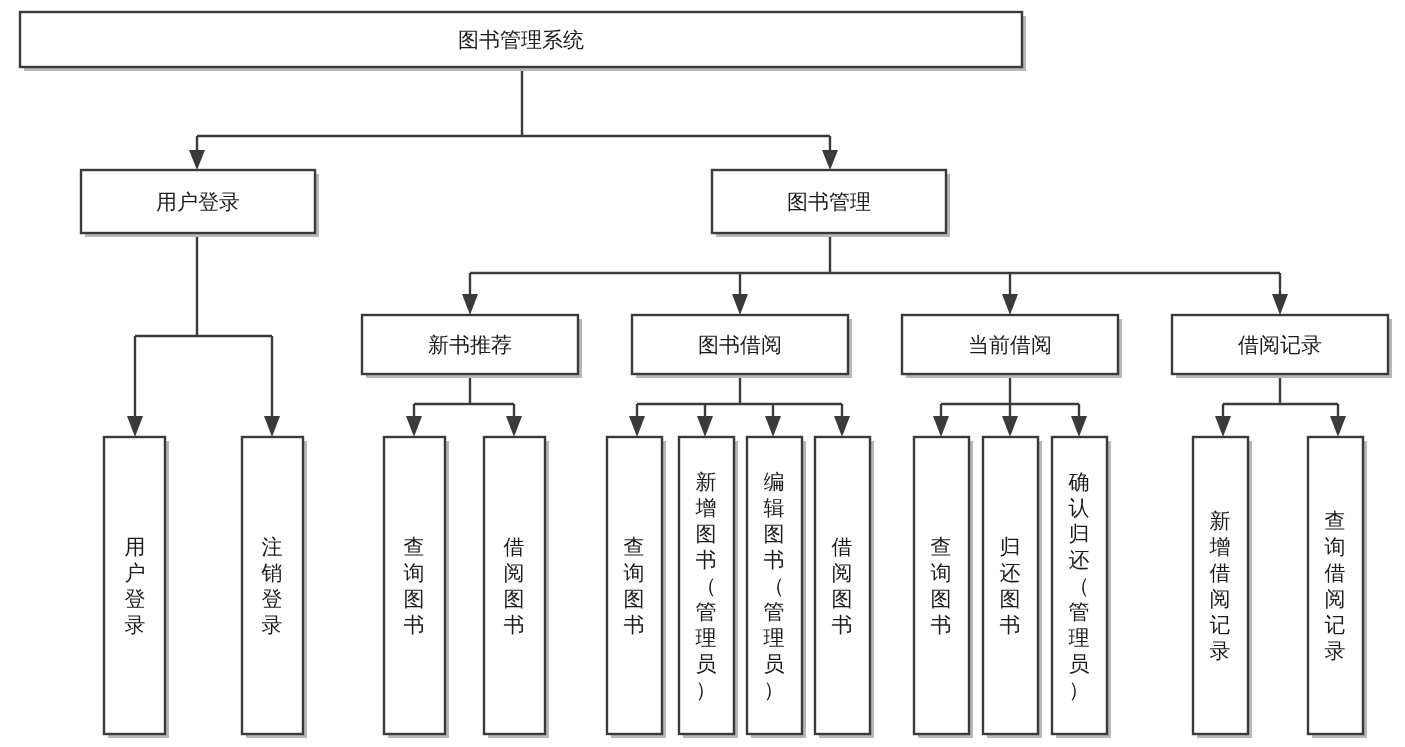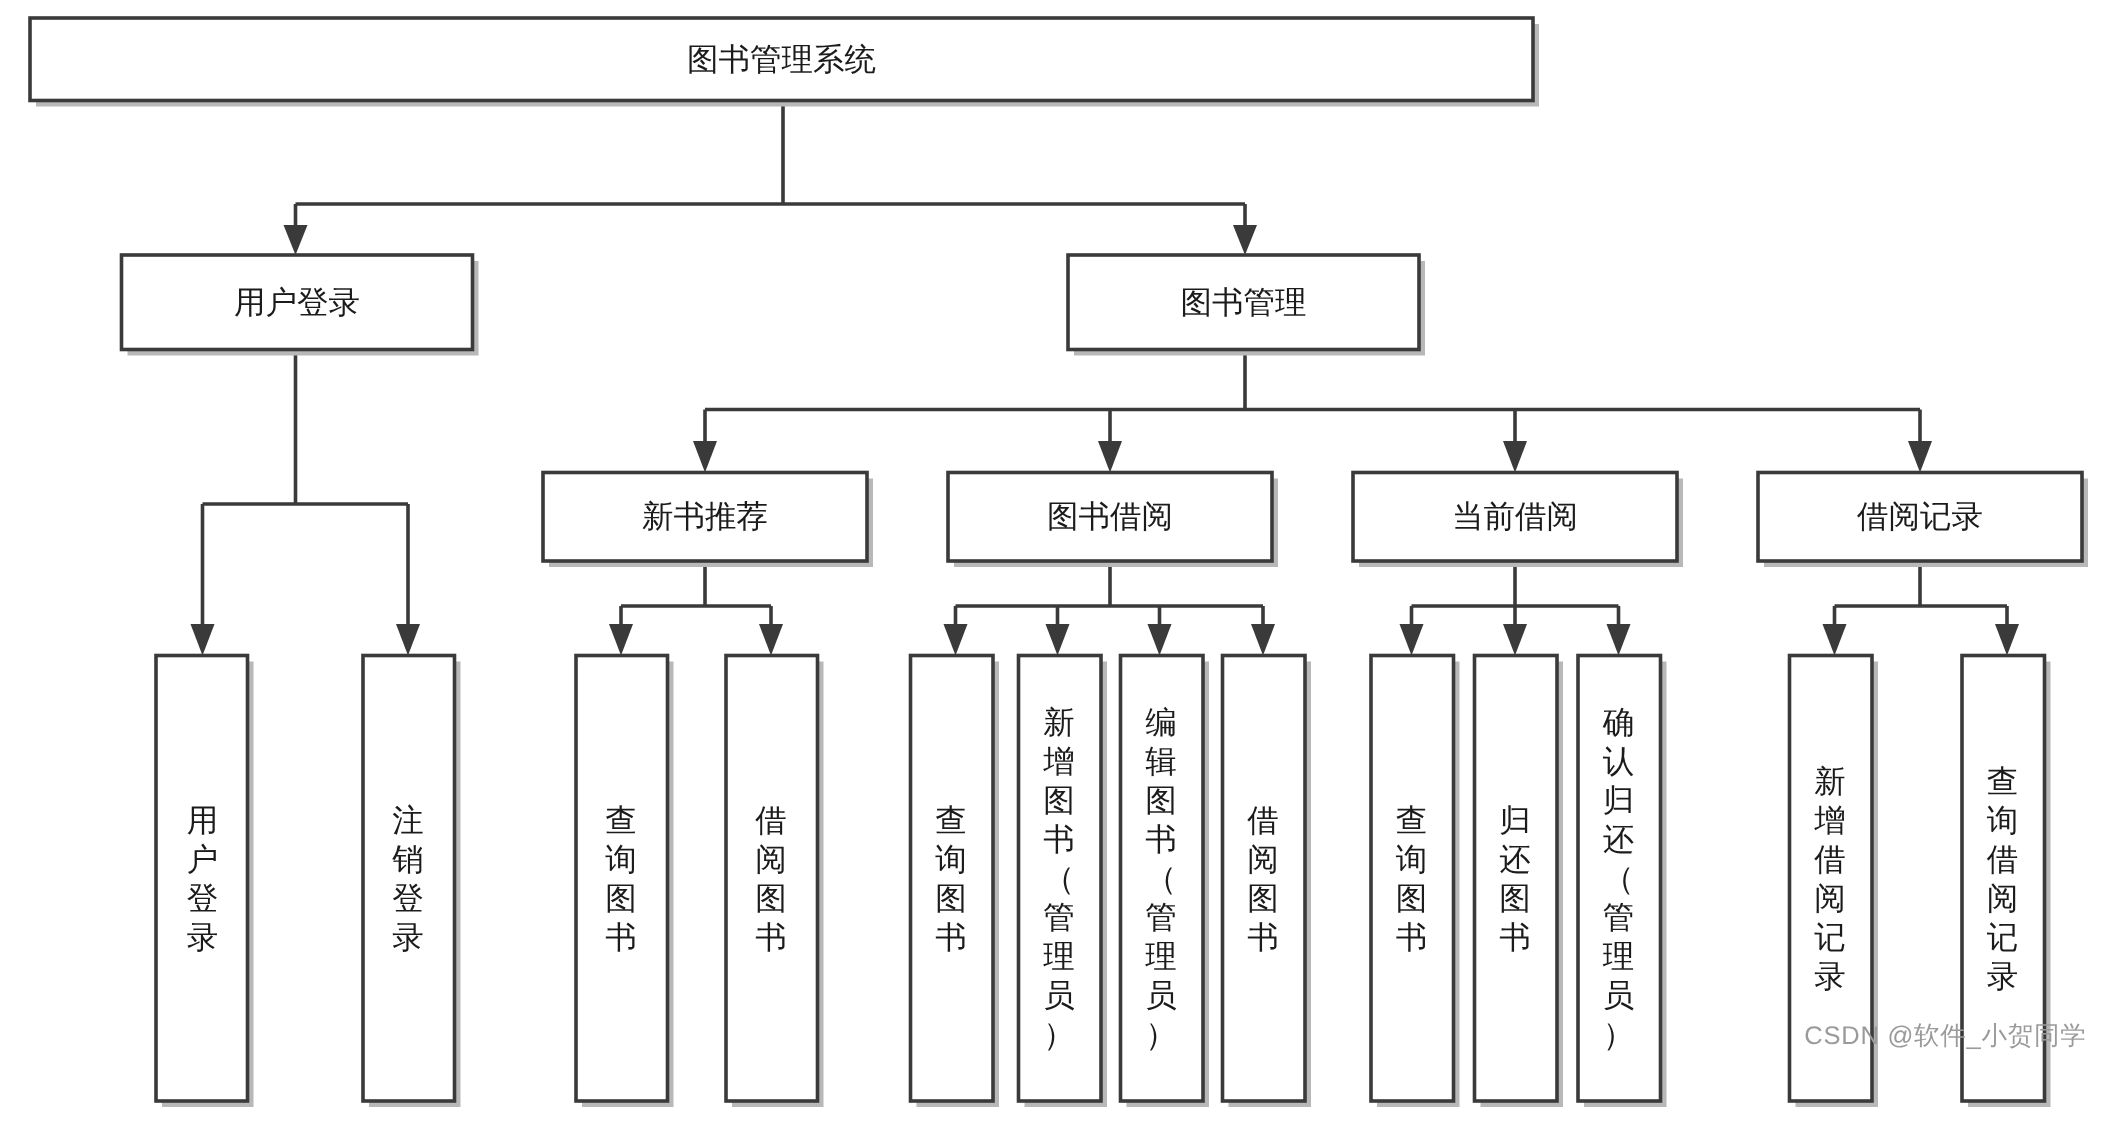--- a/index.html
+++ b/index.html
@@ -246,15 +246,14 @@
       <text class="leaf-label" x="1220" y="0"><tspan x="1220" y="527.78">新</tspan><tspan x="1220" y="553.78">增</tspan><tspan x="1220" y="579.78">借</tspan><tspan x="1220" y="605.78">阅</tspan><tspan x="1220" y="631.78">记</tspan><tspan x="1220" y="657.78">录</tspan></text>
     </g>
     <g>
       <rect class="node-shadow" x="1312" y="441" width="55" height="297"></rect>
       <rect class="node-box" x="1308" y="437" width="55" height="297"></rect>
       <text class="leaf-label" x="1335" y="0"><tspan x="1335" y="527.78">查</tspan><tspan x="1335" y="553.78">询</tspan><tspan x="1335" y="579.78">借</tspan><tspan x="1335" y="605.78">阅</tspan><tspan x="1335" y="631.78">记</tspan><tspan x="1335" y="657.78">录</tspan></text>
     </g>
 
   </svg>
 
-  <div class="watermark">CSDN @软件_小贺同学</div>
 
 </div>
 
 </body></html>

